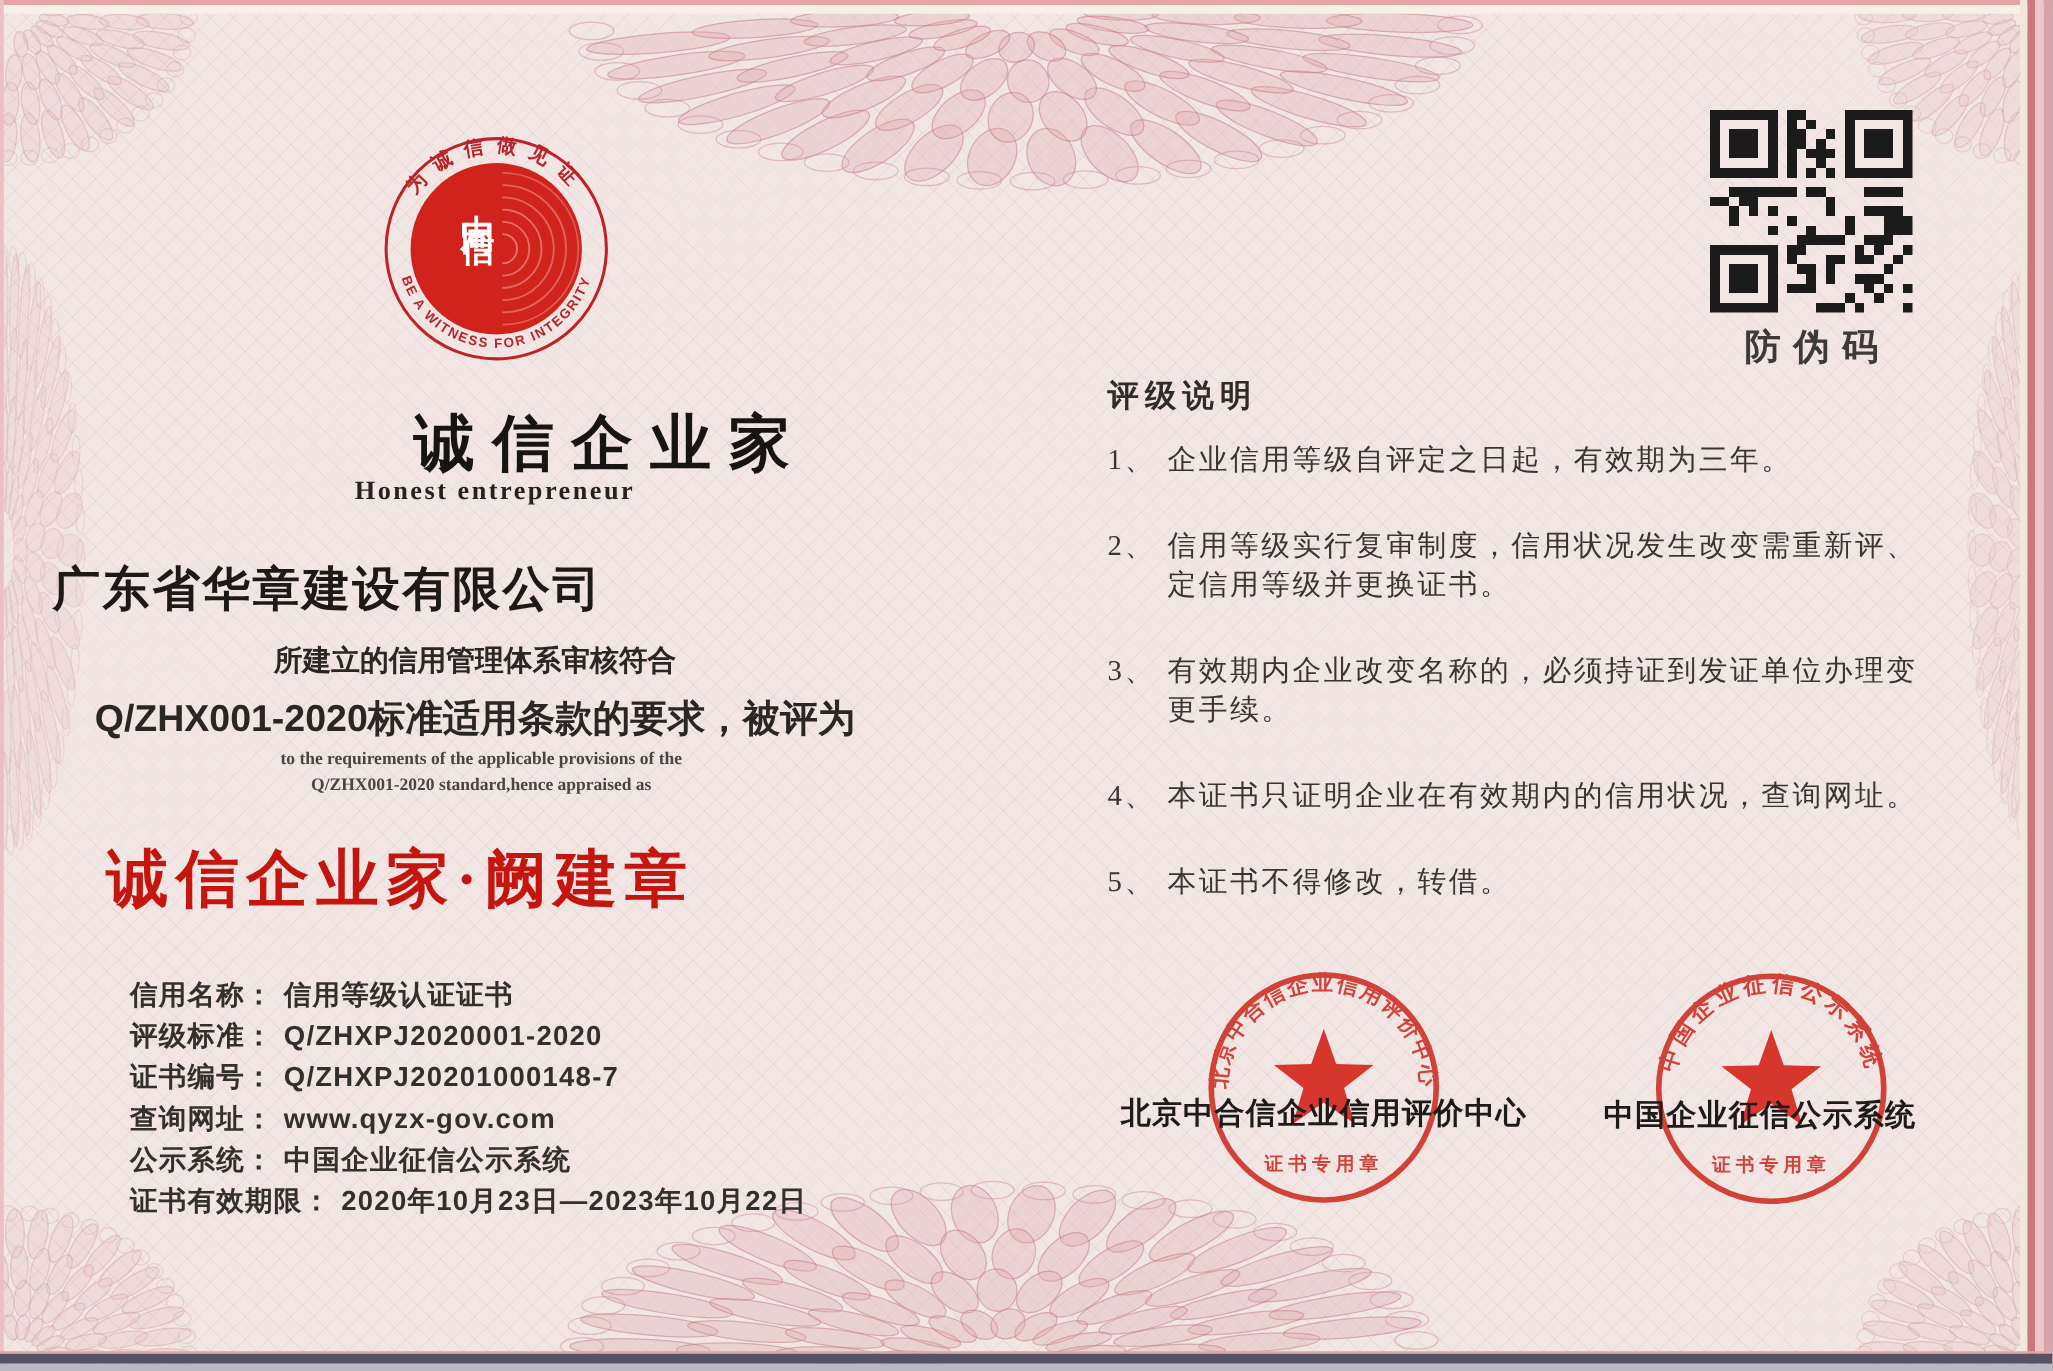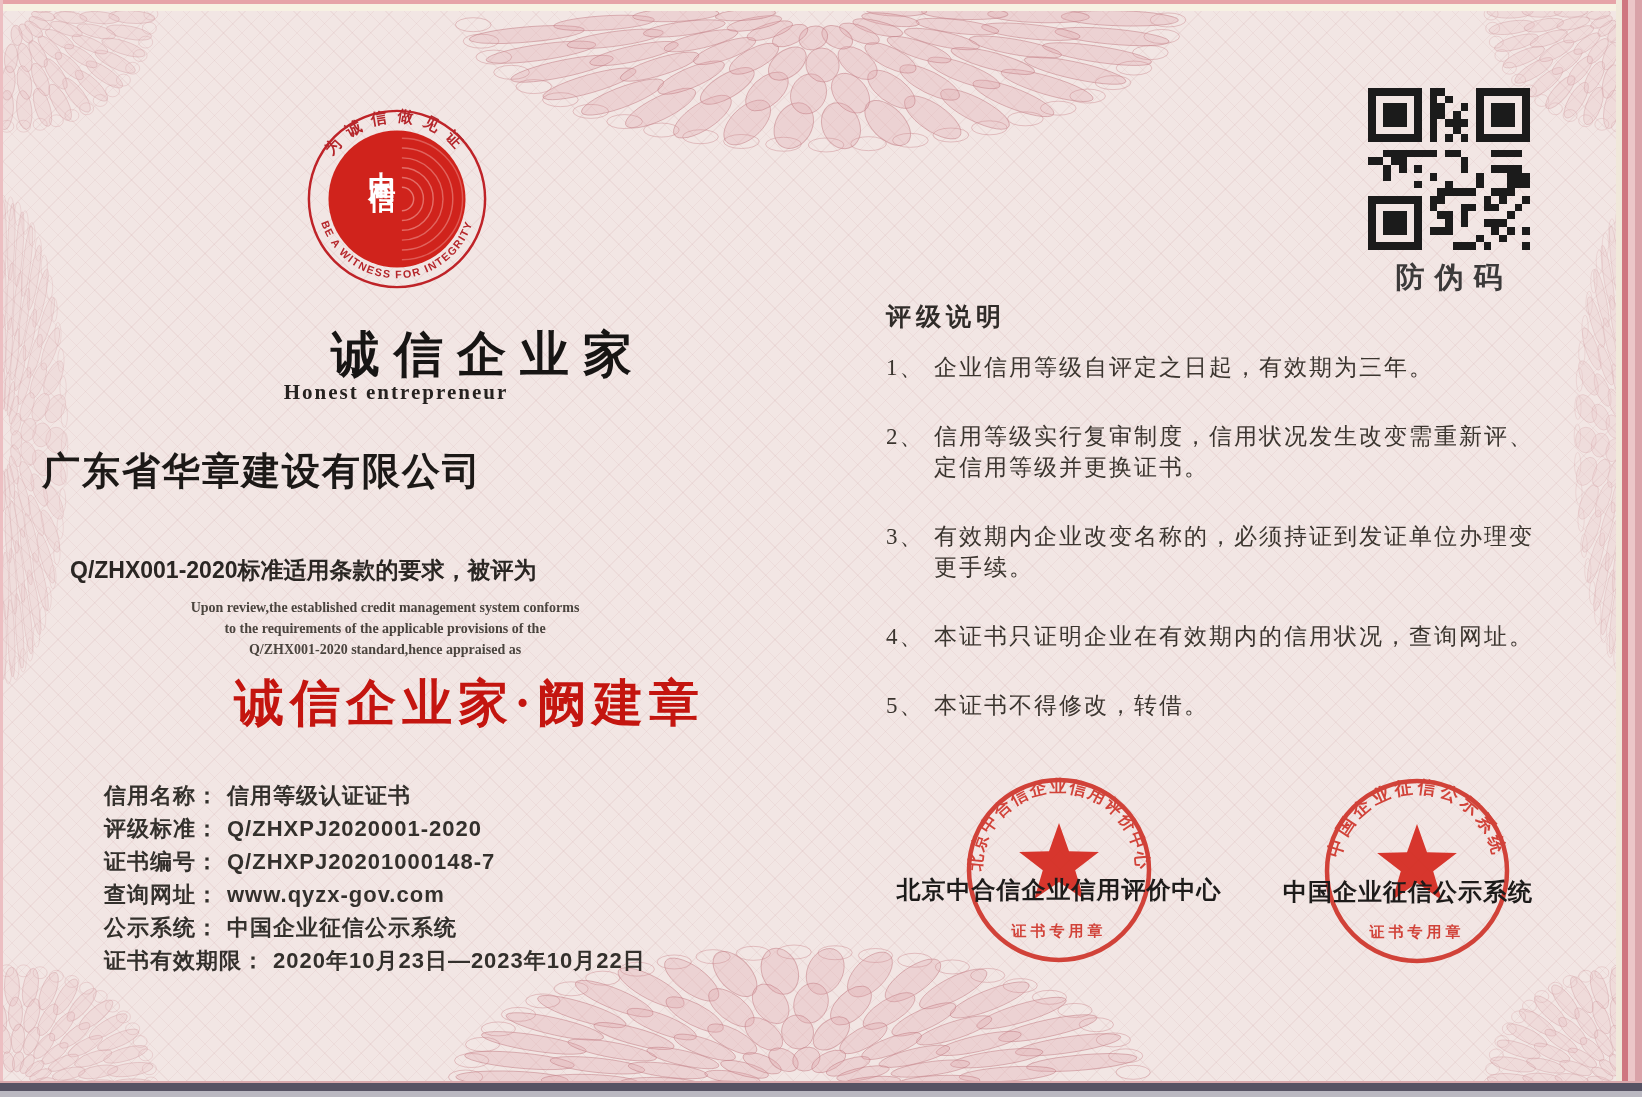--- a/index.html
+++ b/index.html
@@ -37,25 +37,25 @@
   }
   
   .title{left:146px;top:322px;width:500px;text-align:right;
     font-size:49px;font-weight:bold;letter-spacing:14px;color:#171514;
     font-family:"Liberation Serif","DejaVu Serif",serif;}
   .subtitle{left:146px;top:380px;width:500px;text-align:center;
     font-size:21px;font-weight:bold;letter-spacing:2px;color:#262220;
     font-family:"Liberation Serif","DejaVu Serif",serif;}
   .company{left:42px;top:446px;font-size:38px;font-weight:bold;letter-spacing:2px;color:#1c1917;}
   .stmt1{left:70px;top:513px;width:620px;text-align:center;font-size:23px;font-weight:bold;color:#2a2623;}
-  .stmt2{left:70px;top:555px;width:620px;text-align:left;font-size:23px;font-weight:bold;color:#2a2623;}
+  .stmt2{left:70px;top:555px;width:620px;text-align:center;font-size:30px;font-weight:bold;color:#2a2623;}
   .stmt-en{left:75px;top:597px;width:620px;text-align:center;
     font-size:14px;line-height:21px;color:#4a443e;font-weight:bold;
     font-family:"Liberation Serif","DejaVu Serif",serif;}
-  .award{left:85px;top:670px;width:620px;text-align:right;
+  .award{left:85px;top:670px;width:620px;text-align:left;
     font-size:50px;font-weight:bold;letter-spacing:6px;color:#c4150f;
     font-family:"Liberation Serif","DejaVu Serif",serif;}
   .fields{left:104px;top:779px;}
   .field-row{height:33px;line-height:33px;font-size:22px;font-weight:bold;color:#33302c;letter-spacing:1px;}
   .field-row .val{margin-left:8px;}
   
   .qr{left:1368px;top:88px;width:162px;height:162px;}
   .qr svg{width:162px;height:162px;display:block;}
   .anti-fake{left:1352px;top:258px;width:194px;text-align:center;
     font-size:29px;font-weight:600;letter-spacing:10px;text-indent:10px;color:#3c3a3a;}
@@ -685,23 +685,23 @@
         <textPath href="#logoBotArc" startOffset="50%" text-anchor="middle">BE A WITNESS FOR INTEGRITY</textPath>
       </text>
     </svg>
     <div class="logo-chars">中同信</div>
   </div>
 
   <div class="abs title">诚信企业家</div>
   <div class="abs subtitle">Honest entrepreneur</div>
 
   <div class="abs company">广东省华章建设有限公司</div>
+  <div class="abs stmt1">所建立的信用管理体系审核符合</div>
   <div class="abs stmt2">Q/ZHX001-2020标准适用条款的要求，被评为</div>
   <div class="abs stmt-en">
-    <div>Upon review,the established credit management system conforms</div>
     <div>to the requirements of the applicable provisions of the</div>
     <div>Q/ZHX001-2020 standard,hence appraised as</div>
   </div>
   <div class="abs award">诚信企业家·阙建章</div>
 
   <div class="abs fields">
     <div class="field-row">
       <span>信用名称：</span><span class="val">信用等级认证证书</span>
     </div>
     <div class="field-row">

